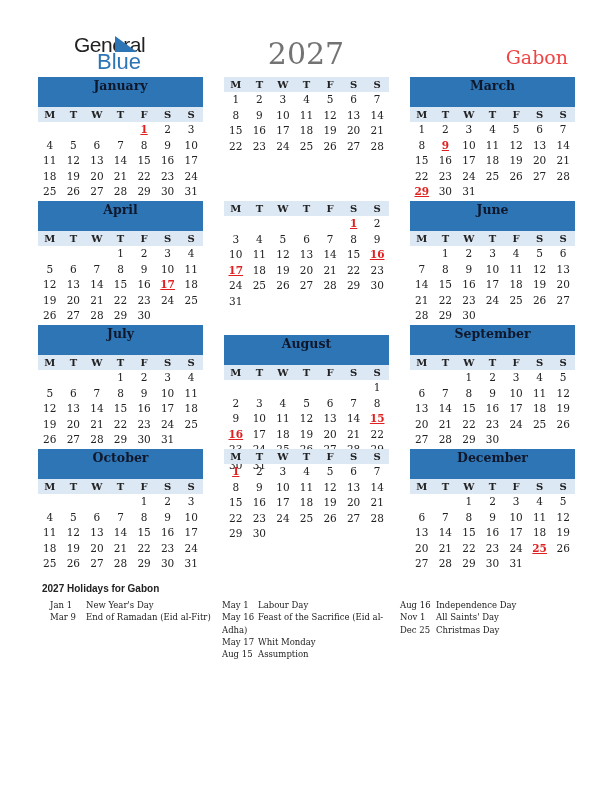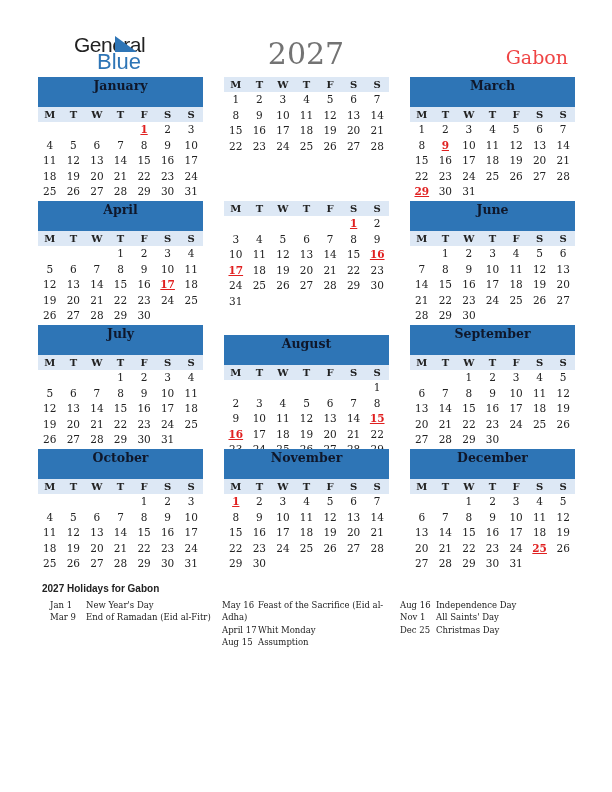--- a/index.html
+++ b/index.html
@@ -498,21 +498,20 @@
         <span>25</span>
         <span>26</span>
         <span>27</span>
         <span>28</span>
         <span>29</span>
         <span>30</span>
         <span>31</span>
       </div>
     </div>
     <div class="month" style="left: 224px; top: 449px;">
-      <div class="mhead">November</div>
       <div class="dow">
         <span>M</span>
         <span>T</span>
         <span>W</span>
         <span>T</span>
         <span>F</span>
         <span>S</span>
         <span>S</span>
       </div>
       <div class="days">
@@ -604,29 +603,33 @@
         <span class="d">Jan 1</span>
         <span class="n">New Year's Day</span>
       </div>
       <div class="hrow">
         <span class="d">Mar 9</span>
         <span class="n">End of Ramadan (Eid al-Fitr)</span>
       </div>
     </div>
     <div class="hcol" style="left: 222px;">
       <div class="hrow">
+        <span class="d">May 1</span>
+        <span class="n">Labour Day</span>
+      </div>
+      <div class="hrow">
         <span class="d">May 16</span>
         <span class="n">Feast of the Sacrifice (Eid al-</span>
       </div>
       <div class="hrow">
         <span class="d">Adha)</span>
         <span class="n"></span>
       </div>
       <div class="hrow">
-        <span class="d">April 17</span>
+        <span class="d">May 17</span>
         <span class="n">Whit Monday</span>
       </div>
       <div class="hrow">
         <span class="d">Aug 15</span>
         <span class="n">Assumption</span>
       </div>
     </div>
     <div class="hcol" style="left: 400px;">
       <div class="hrow">
         <span class="d">Aug 16</span>

